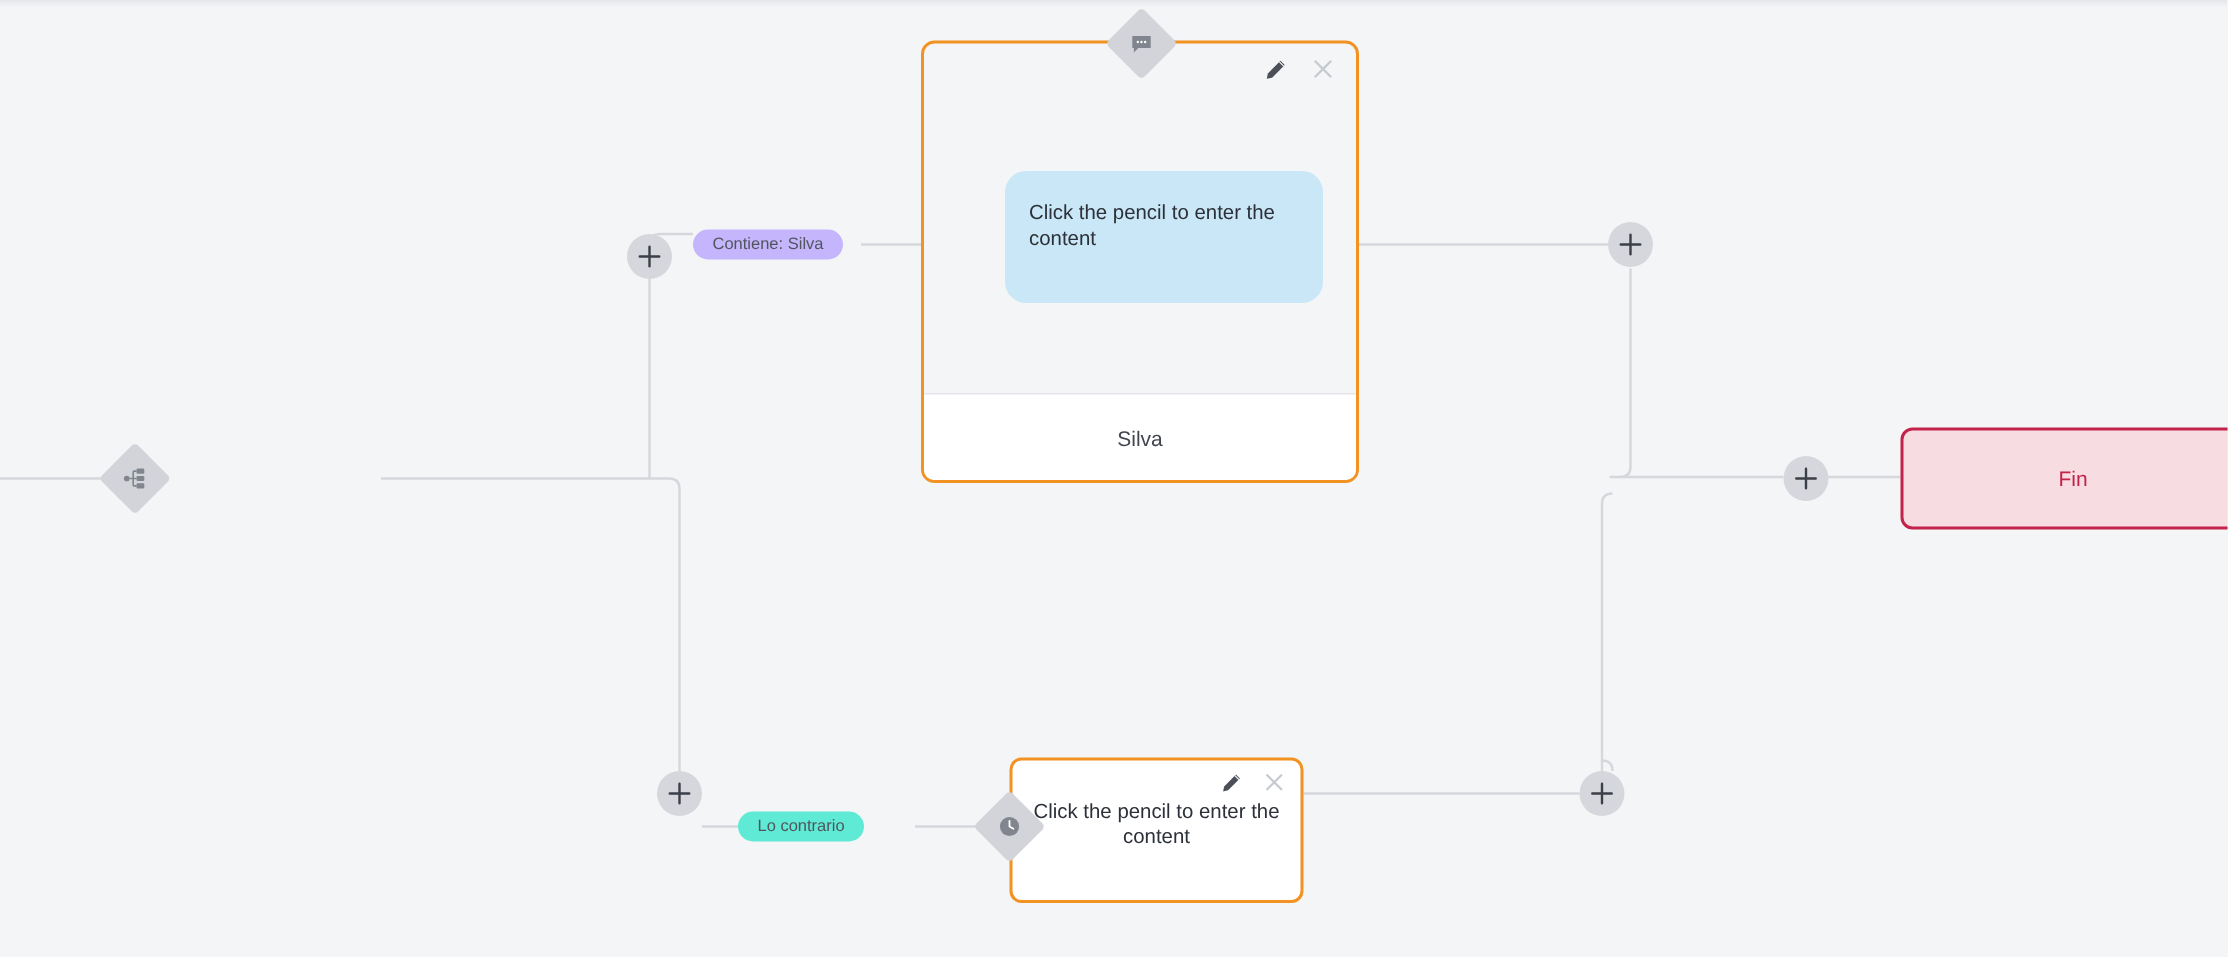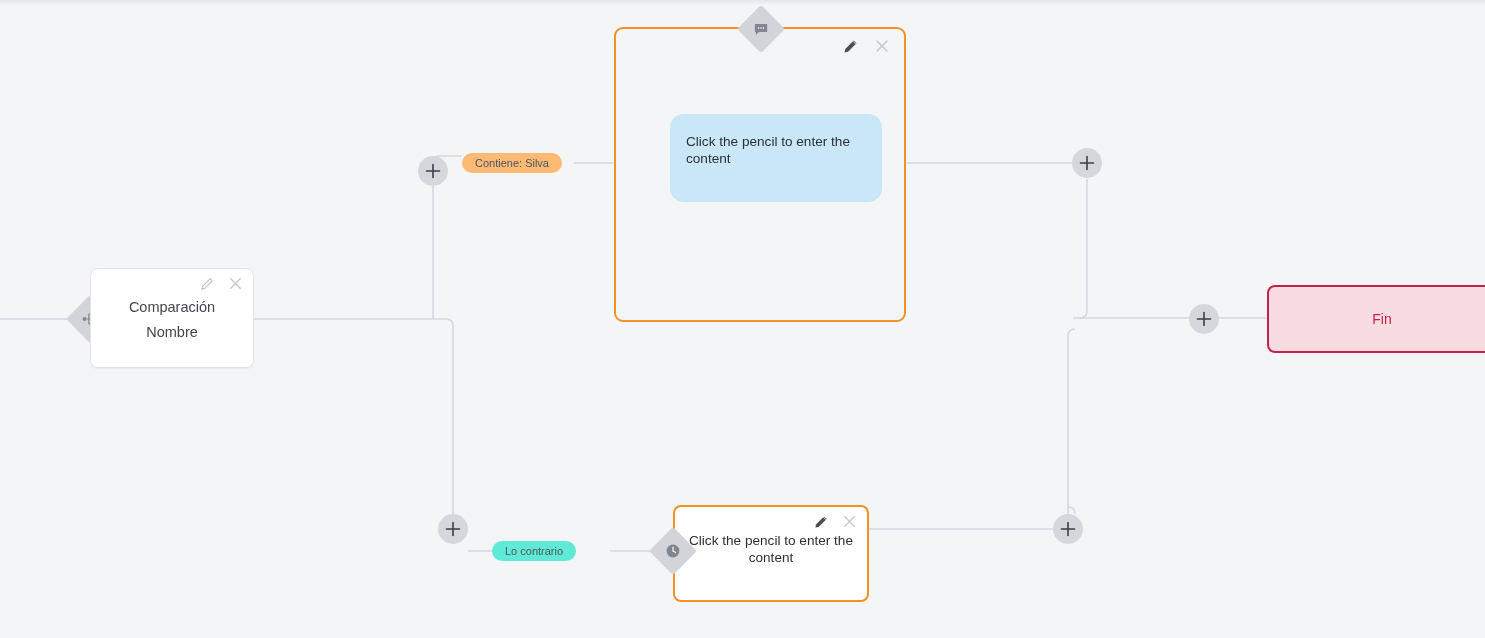--- a/index.html
+++ b/index.html
@@ -191,21 +191,21 @@
     display: flex;
     align-items: center;
     justify-content: center;
     height: 20px;
     padding: 0 13px;
     border-radius: 10px;
     font-size: 11px;
     color: #50555e;
     white-space: nowrap;
   }
-  .edge-label.grey  { background: #fdba74; }
+  .edge-label.grey  { background: #c4b5fd; }
   .edge-label.white { background: #5eead4; }
 
   .ic { cursor: pointer; line-height: 0; display: inline-flex; }
 </style>
 </head>
 <body>
 
 <div id="canvas">
 
   <div class="top-strip"></div>
@@ -247,36 +247,20 @@
       <svg width="18" height="18" viewBox="0 0 18 18">
         <circle cx="3.5" cy="9" r="1.9" fill="#80858e"></circle>
         <rect x="10" y="2.4" width="5.2" height="3.4" rx="0.8" fill="#80858e"></rect>
         <rect x="10" y="7.3" width="5.2" height="3.4" rx="0.8" fill="#80858e"></rect>
         <rect x="10" y="12.2" width="5.2" height="3.4" rx="0.8" fill="#80858e"></rect>
         <path d="M5.4,9 L7.8,9 M7.8,4.1 L7.8,13.9 M7.8,4.1 L10,4.1 M7.8,9 L10,9 M7.8,13.9 L10,13.9" stroke="#80858e" stroke-width="1.1" fill="none"></path>
       </svg>
     </span>
   </div>
 
-  <div class="comparison-card">
-    <div class="card-tools">
-      <span class="ic">
-        <svg width="14" height="14" viewBox="0 0 16 16">
-          <path d="M11.6,1.9 L14.1,4.4 L5.3,13.2 L2.1,14 L2.9,10.8 Z" fill="none" stroke="#b9bdc5" stroke-width="1.2" stroke-linejoin="round"></path>
-        </svg>
-      </span>
-      <span class="ic">
-        <svg width="15" height="15" viewBox="0 0 16 16">
-          <path d="M3,3 L13,13 M13,3 L3,13" stroke="#c5c9d0" stroke-width="1.5" stroke-linecap="round"></path>
-        </svg>
-      </span>
-    </div>
-    <div class="ctitle">Comparación</div>
-    <div class="csub">Nombre</div>
-  </div>
 
   <div class="plus-btn" style="left:418px; top:156px;">
     <svg width="18" height="18" viewBox="0 0 18 18">
       <path d="M9,2.5 L9,15.5 M2.5,9 L15.5,9" stroke="#3b3f47" stroke-width="1.6" stroke-linecap="round"></path>
     </svg>
   </div>
 
   <div class="plus-btn" style="left:1072px; top:148px;">
     <svg width="18" height="18" viewBox="0 0 18 18">
       <path d="M9,2.5 L9,15.5 M2.5,9 L15.5,9" stroke="#3b3f47" stroke-width="1.6" stroke-linecap="round"></path>
@@ -326,20 +310,21 @@
       </span>
       <span class="ic">
         <svg width="16" height="16" viewBox="0 0 16 16">
           <path d="M3,3 L13,13 M13,3 L3,13" stroke="#c5c9d0" stroke-width="1.6" stroke-linecap="round"></path>
         </svg>
       </span>
     </div>
 
     <div class="bubble">Click the pencil to enter the content</div>
 
+    <div class="footer">Silva</div>
   </div>
 
   <div class="icon-diamond" style="left:656px; top:534px; z-index:4;">
     <span class="glyph">
       <svg width="18" height="18" viewBox="0 0 18 18">
         <circle cx="9" cy="9" r="6.4" fill="#80858e"></circle>
         <path d="M9,5.2 L9,9 L11.6,10.5" stroke="#ffffff" stroke-width="1.2" stroke-linecap="round" fill="none"></path>
       </svg>
     </span>
   </div>

